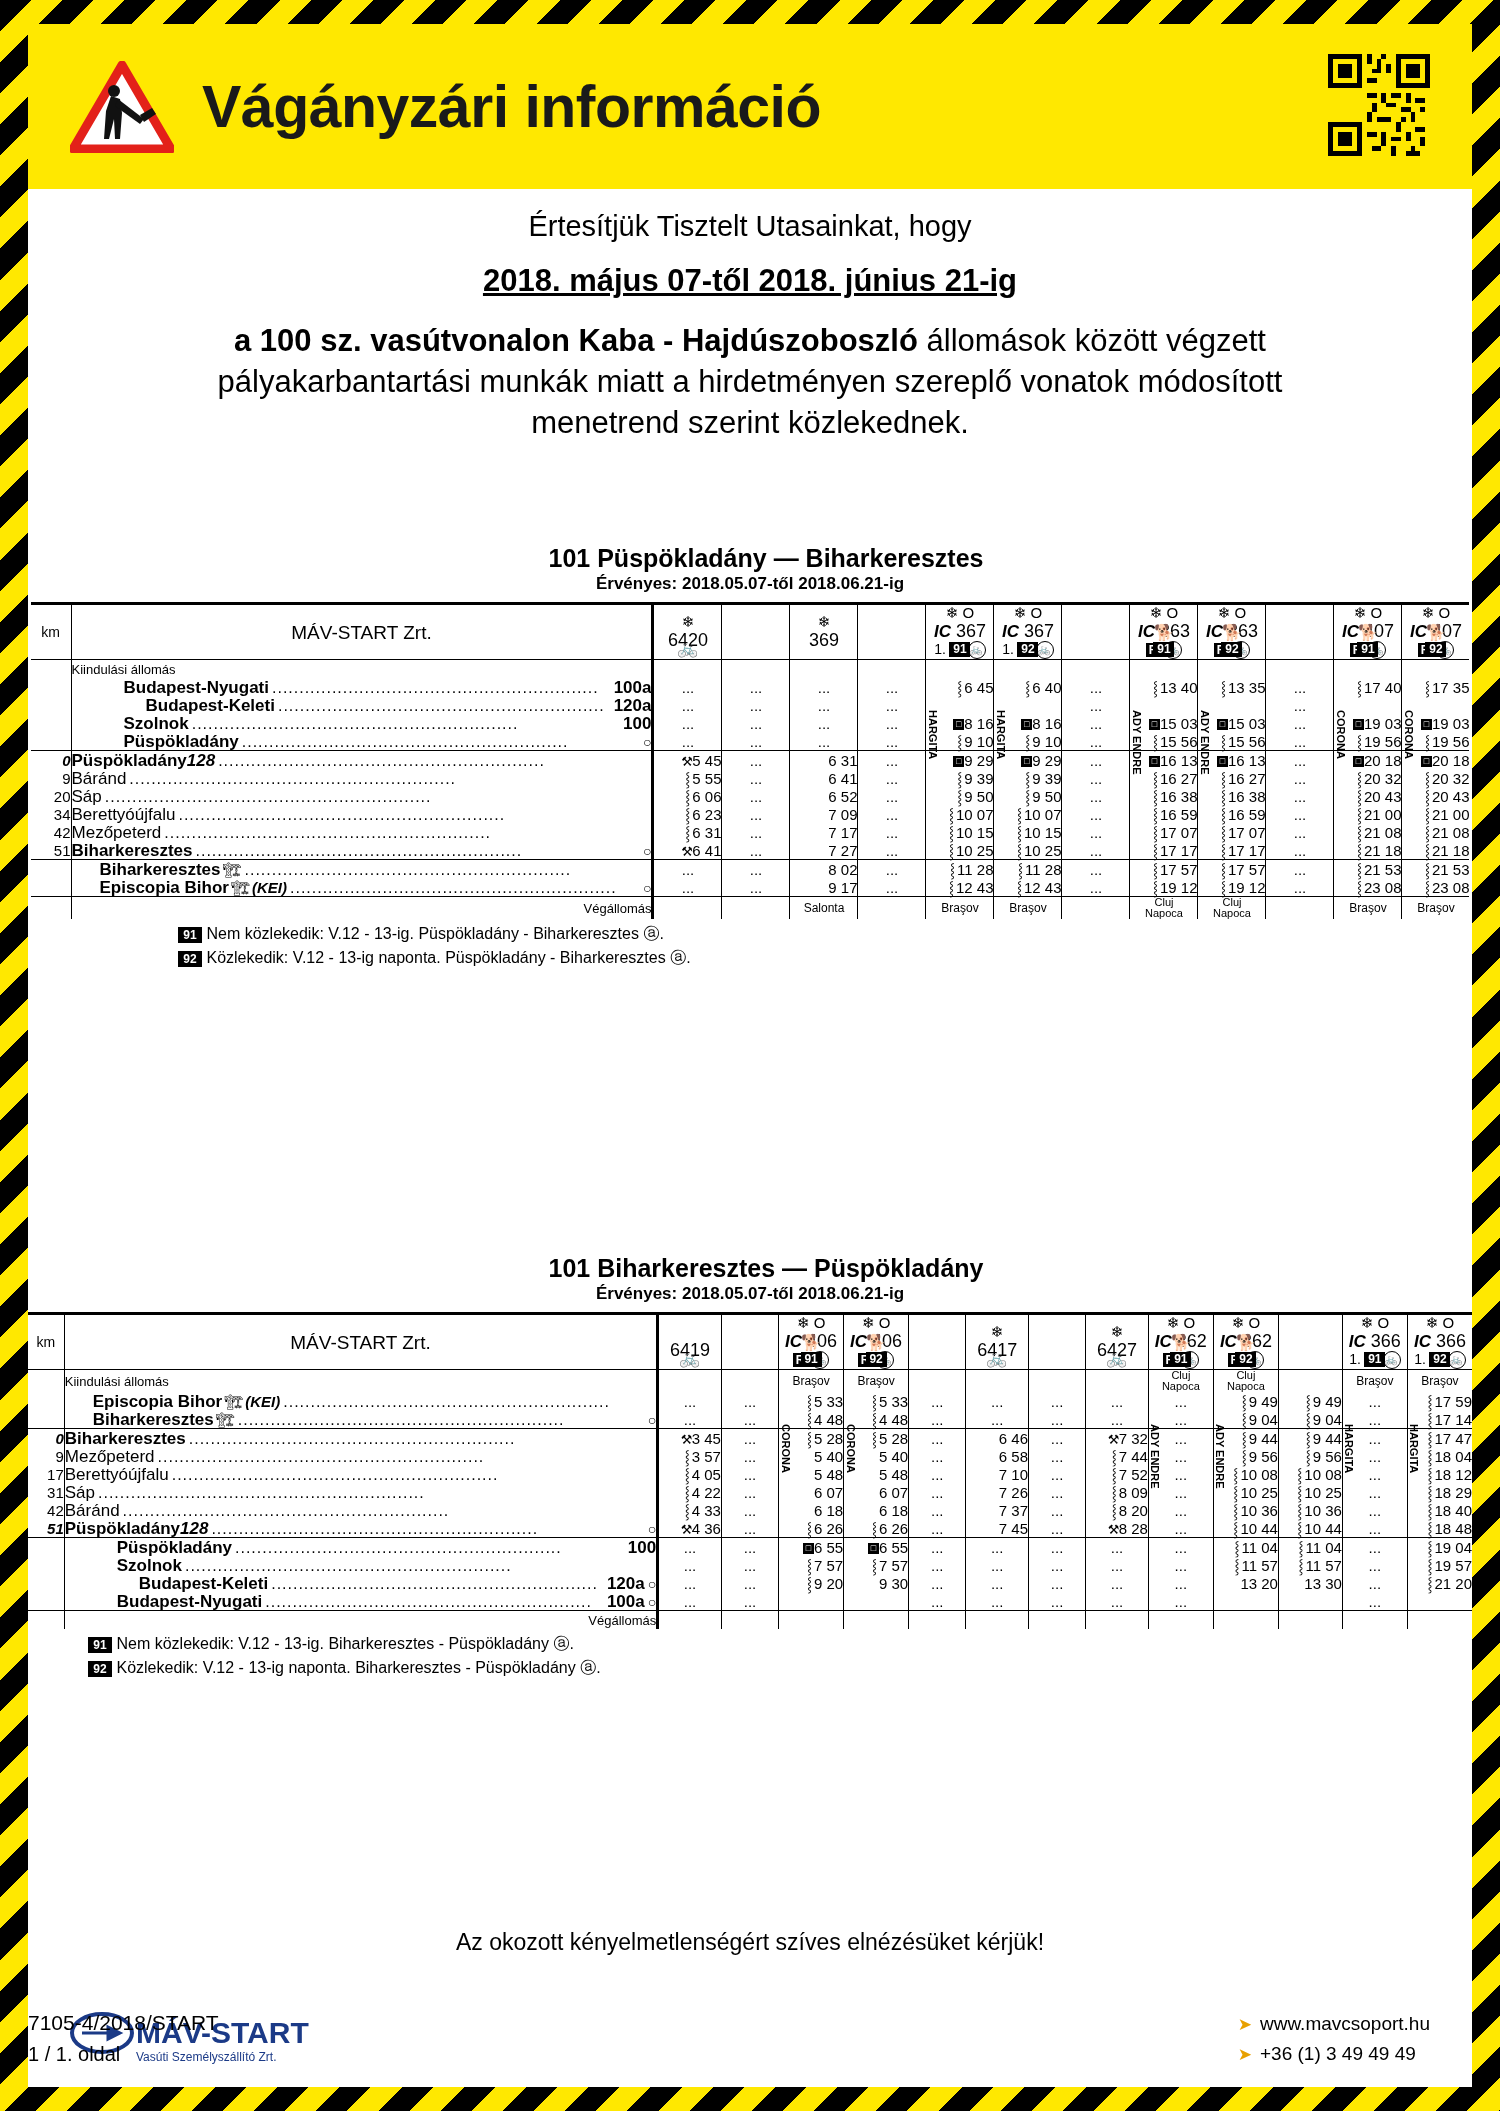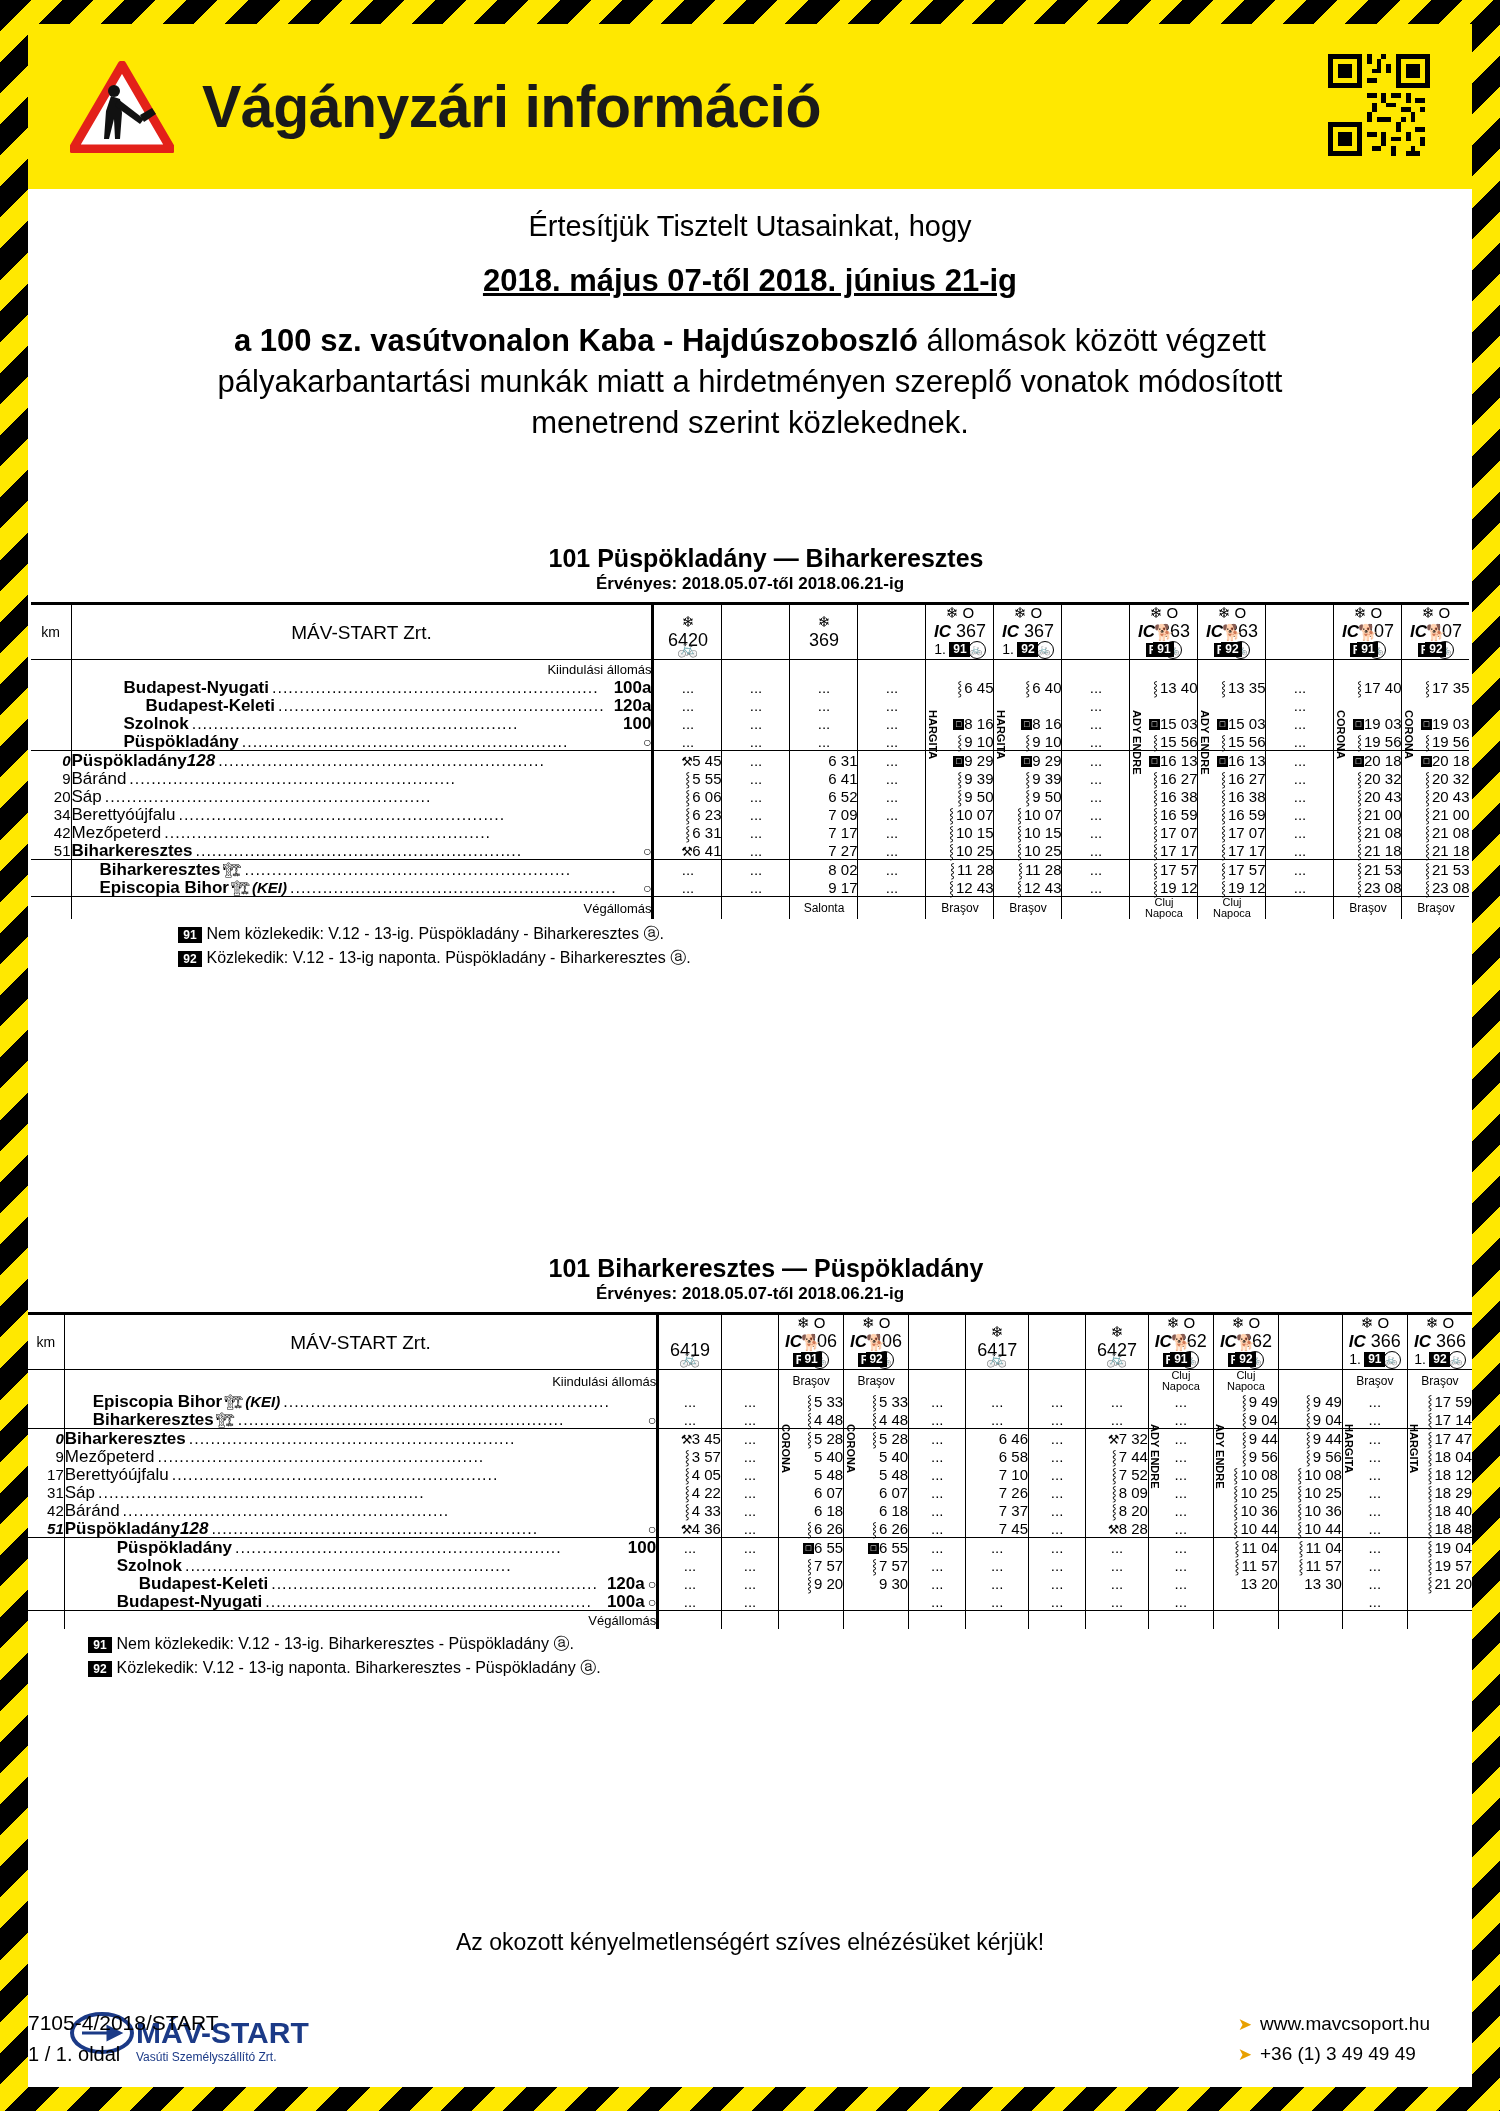--- a/index.html
+++ b/index.html
@@ -99,21 +99,21 @@
   .hdcell .bot .fn{
      display:inline-block;background:#000;color:#fff;font-size:12px;
      font-weight:bold;padding:0 2px;line-height:15px;min-width:17px;}
   .rbox{display:inline-block;background:#000;color:#fff;font-weight:bold;
         font-size:12px;width:14px;height:14px;line-height:14px;text-align:center;
         vertical-align:middle;}
   .nobike{display:inline-block;border:1.4px solid #000;border-radius:50%;
         width:16px;height:16px;line-height:15px;font-size:11px;text-align:center;
         vertical-align:middle;position:relative;}
 
-  .kiind{text-align:right;font-size:13px;padding-right:6px;height:20px;margin-left:12px;}
+  .kiind{text-align:left;font-size:13px;padding-right:6px;height:20px;margin-left:12px;}
   .vegall{text-align:right;font-size:13px;padding-right:6px;height:22px;}
   .endsta{text-align:center;font-size:12px;line-height:1.05;height:22px;}
   .endsta.two{font-size:11px;}
 
   
   .sta{
     display:flex;align-items:baseline;font-size:17px;white-space:nowrap;
     overflow:hidden;
   }
   .sta .nm{font-weight:bold;}

